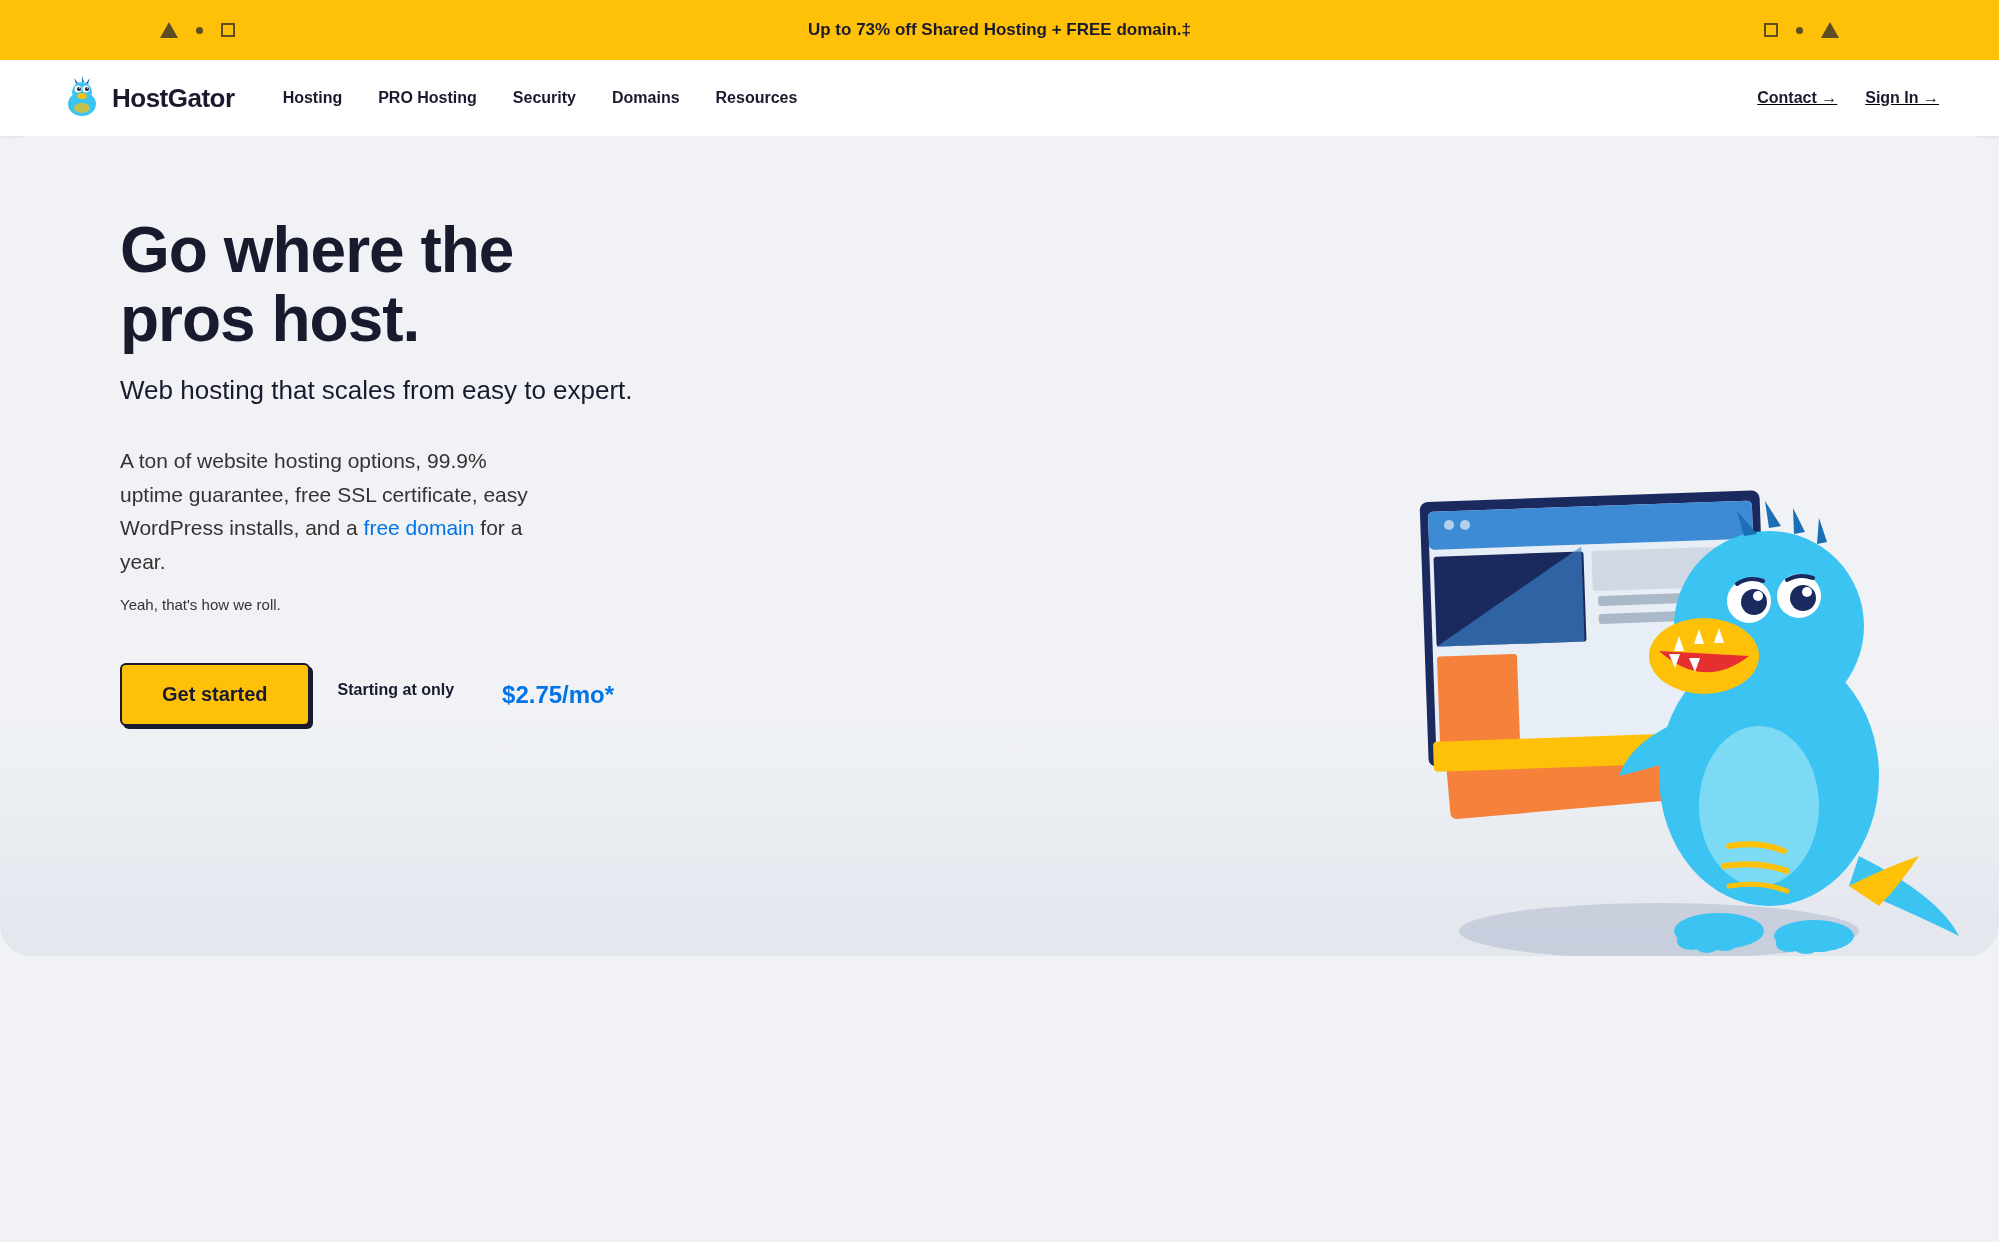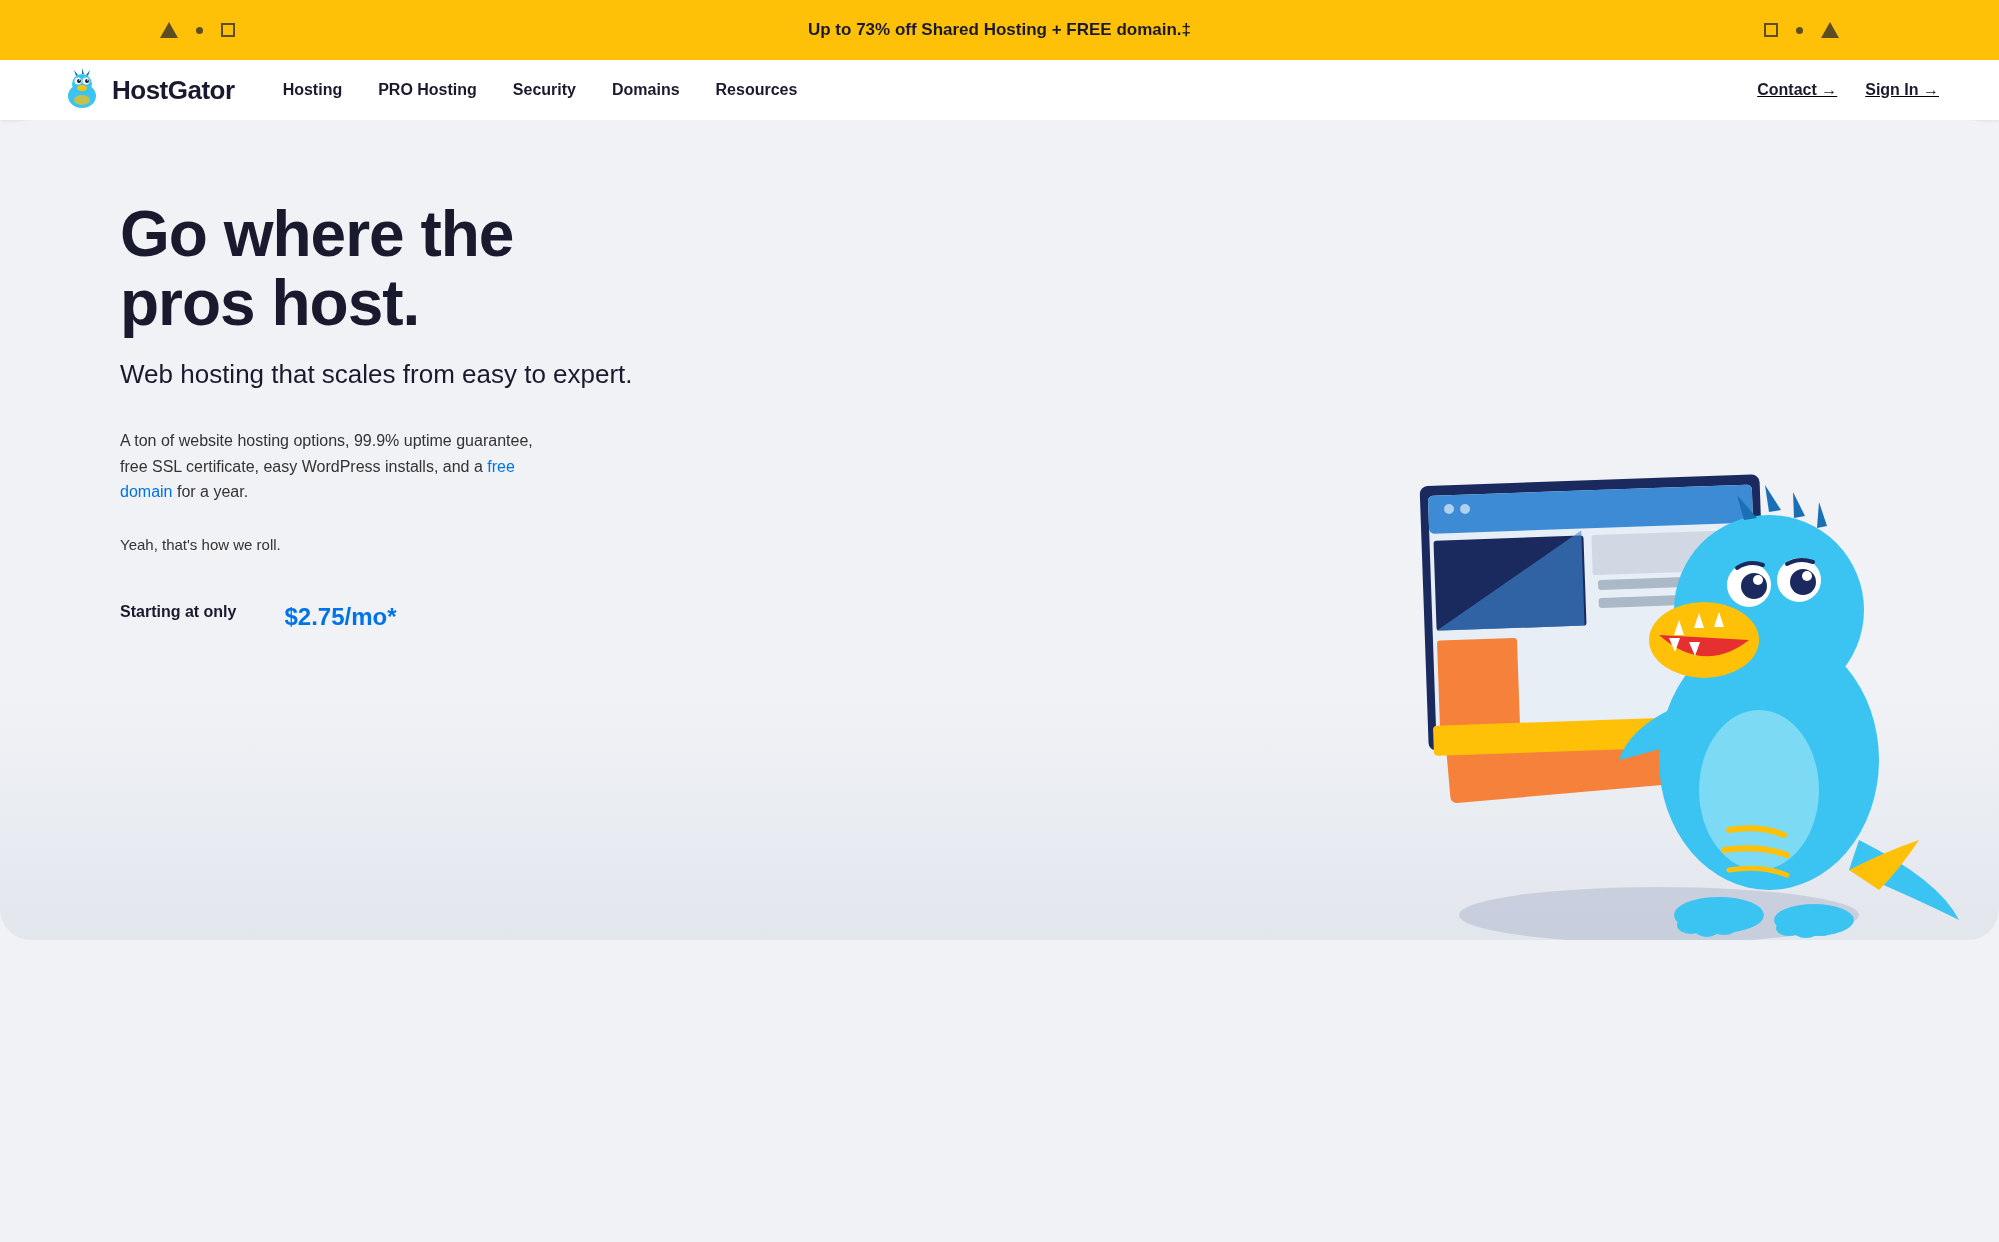--- a/index.html
+++ b/index.html
@@ -50,21 +50,21 @@
       border-radius: 50%;
       background: #1a1a2e;
       opacity: 0.7;
     }
 
     
     nav {
       background: #fff;
       display: flex;
       padding: 0 60px;
-      height: 60px;
+      height: 76px;
       box-shadow: 0 1px 3px rgba(0,0,0,0.08);
     }
     .logo-area {
       display: flex;
       align-items: center;
       gap: 8px;
       margin-right: 48px;
       text-decoration: none;
     }
     .logo-gator {
@@ -133,24 +133,24 @@
       letter-spacing: -1px;
     }
     .hero-sub {
       font-size: 26px;
       font-weight: 400;
       color: #1a1a2e;
       margin-bottom: 36px;
       line-height: 1.3;
     }
     .hero-desc {
-      font-size: 16px;
+      font-size: 21px;
       color: #333;
       line-height: 1.6;
-      margin-bottom: 31px;
+      margin-bottom: 18px;
       max-width: 420px;
     }
     .hero-desc a {
       color: #0073e6;
       text-decoration: none;
       font-weight: 500;
     }
     .hero-tagline {
       font-size: 15px;
       color: #333;
@@ -261,20 +261,21 @@
 
 <section class="hero">
   <div class="hero-content">
     <h1 class="hero-headline">Go where the pros host.</h1>
     <p class="hero-sub">Web hosting that scales from easy to expert.</p>
     <p class="hero-desc">
       <span>A ton of website hosting options, 99.9% uptime guarantee, free SSL certificate, easy WordPress installs, and a </span><a href="#">free domain</a><span> for a year.</span>
     </p>
     <p class="hero-tagline">Yeah, that's how we roll.</p>
     <div class="hero-cta-row">
+      <a class="btn-get-started" href="#">Get started</a>
       <div class="pricing-text">
         <span class="pricing-label">Starting at only</span>
         <span class="pricing-amount">$2.75/mo*</span>
       </div>
     </div>
   </div>
 
   <div class="gator-svg-container">
     <svg viewBox="0 0 740 660" xmlns="http://www.w3.org/2000/svg" width="740" height="660">
 

